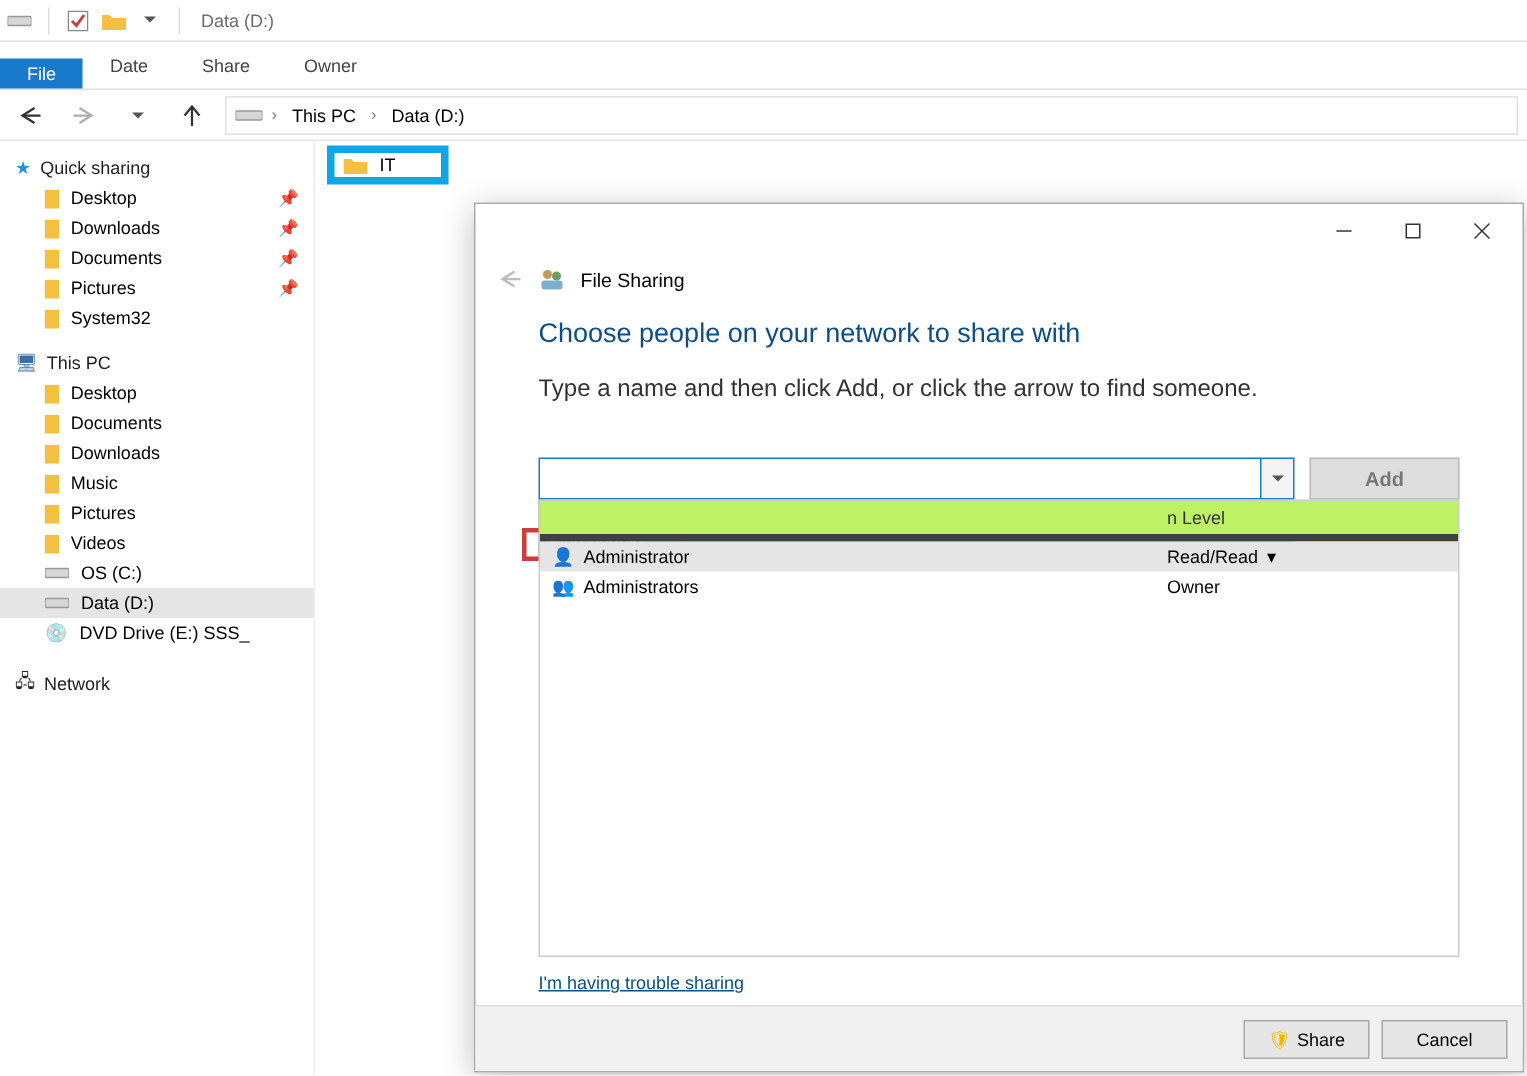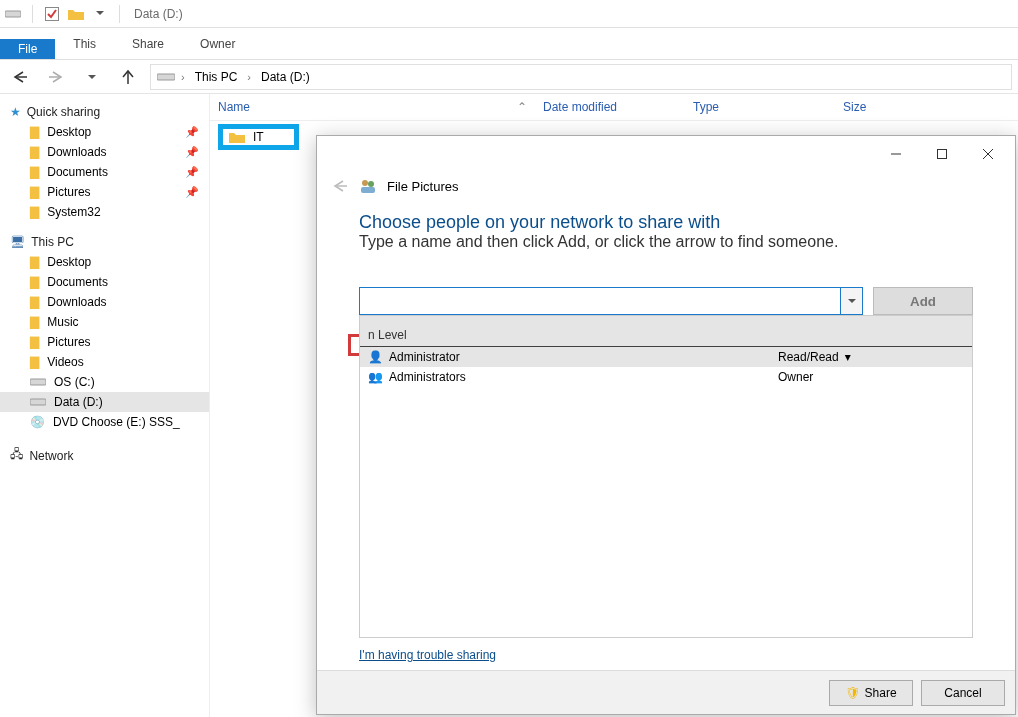--- a/index.html
+++ b/index.html
@@ -125,21 +125,21 @@
   height:36px;
   display:flex; align-items:center; justify-content:flex-end;
   padding:0 6px;
   gap:4px;
 }
 .dlg-title .win-btn { width:42px; height:28px; display:flex; align-items:center; justify-content:center; }
 .dlg-header {
   display:flex; align-items:center; gap:10px; padding:6px 14px;
 }
 .dlg-body { padding:12px 42px 8px 42px; flex:1; display:flex; flex-direction:column; }
-.dlg-heading { color:#0b4e8b; font-size:18px; font-weight:400; }
+.dlg-heading { color:#0b4e8b; font-size:18px; font-weight:400; margin-bottom:18px; }
 .dlg-sub { color:#333; font-size:16px; margin-bottom:36px; }
 .combo-row { display:flex; gap:10px; align-items:stretch; }
 .combo {
   flex:1; height:28px; border:1px solid #1979ca;
   position:relative; background:#fff;
 }
 .combo .drop-btn {
   position:absolute; right:0; top:0; bottom:0; width:22px;
   border-left:1px solid #1979ca;
   display:flex; align-items:center; justify-content:center;
@@ -151,21 +151,21 @@
 }
 .combo .popup .opt { padding:2px 6px; }
 .combo .popup .opt.selected { background:#1979ca; color:#fff; }
 .find-people-highlight { position:absolute; left:-12px; top:-0px; width:108px; height:22px; border:3px solid #d23b3b; pointer-events:none; }
 .add-btn {
   width:100px; height:28px; border:1px solid #bbb; background:#ddd; color:#777;font-weight:bold;
 }
 .share-table {
   margin-top:2px; border:1px solid #ccc; flex:1; position:relative;
 }
-.share-table .thead { display:flex; border-bottom:1px solid #404040; background:#e5e5e5;flex-direction:column; }
+.share-table .thead { display:flex; border-bottom:5px solid #404040; background:#bef264; }
 .share-table .th { padding:4px 8px; font-size:12px; color:#333; }
 .share-table .th-name{width:410px;}
 .share-table .th-perm{flex:1;}
 .share-table .trow { display:flex; align-items:center; }
 .share-table .trow.r1 { background:#e5e5e5; }
 .share-table .td-name{width:410px; padding:3px 8px; display:flex; gap:6px; align-items:center;}
 .share-table .td-perm{flex:1; padding:3px 8px; display:flex; gap:6px; align-items:center;}
 .trouble-link { color:#0b4e8b; text-decoration:underline; margin-top:10px; }
 .dlg-footer {
   height:44px; border-top:1px solid #ddd; background:#f1f1f1;
@@ -200,21 +200,21 @@
     <svg width="8" height="8">
         <path d="M0 1 h8 l-4 4 z" fill="#555"></path>
       </svg>
   </span>
   <span class="divider"></span>
   <span class="title-text">Data (D:)</span>
 </div>
 
 <div class="ribbon">
   <div class="tab file">File</div>
-  <div class="tab">This</div>
+  <div class="tab">Date</div>
   <div class="tab">Share</div>
   <div class="tab">Owner</div>
 </div>
 
 <div class="navbar">
   <span class="arrow-btn">
     <svg width="18" height="14">
         <path d="M12 2 L4 7 L12 12" stroke="#333" stroke-width="1.5" fill="none"></path>
         <line x1="4" y1="7" x2="16" y2="7" stroke="#333" stroke-width="1.5"></line>
       </svg>
@@ -323,42 +323,33 @@
       <div class="item selected">
           <span>
             <svg width="16" height="10">
               <rect x="0" y="2" width="16" height="6" rx="1" fill="#d6d6d6" stroke="#999"></rect>
             </svg>
           </span>
           <span>Data (D:)</span>
         </div>
       <div class="item">
           <span style="color:#5c9a3c">💿</span>
-          <span>DVD Choose (E:) SSS_</span>
+          <span>DVD Drive (E:) SSS_</span>
         </div>
     </div>
 
     <div class="group">
       <div class="header">
         <span>🖧</span>
         <span>Network</span>
       </div>
     </div>
   </div>
 
   <div class="content">
-    <div class="col-headers">
-      <div class="col col-name">
-          <span>Name</span>
-          <span style="margin-left:auto;color:#888">⌃</span>
-        </div>
-      <div class="col col-date">Date modified</div>
-      <div class="col col-type">Type</div>
-      <div class="col col-size">Size</div>
-    </div>
     <div class="file-row">
       <div class="cell-name">
         <span class="row-highlight">
           <span class="folder-icon">
               <svg width="16" height="12">
                 <path d="M0 2 h5 l2 2 h9 v8 h-16 z" fill="#f4c041"></path>
               </svg>
             </span>
           <span>IT</span>
         </span>
@@ -394,21 +385,21 @@
           <line x1="4" y1="7" x2="16" y2="7" stroke="#bbb" stroke-width="1.5"></line>
         </svg>
     </span>
     <span>
       <svg width="18" height="16">
           <circle cx="6" cy="5" r="3" fill="#c69a55"></circle>
           <circle cx="12" cy="6" r="3" fill="#6aa05f"></circle>
           <rect x="2" y="9" width="14" height="6" rx="2" fill="#7daed1"></rect>
         </svg>
     </span>
-    <span style="font-size:13px">File Pictures</span>
+    <span style="font-size:13px">File Sharing</span>
   </div>
 
   <div class="dlg-body">
     <div class="dlg-heading">Choose people on your network to share with</div>
     <div class="dlg-sub">Type a name and then click Add, or click the arrow to find someone.</div>
 
     <div class="combo-row">
       <div class="combo">
         <div class="drop-btn">
           <svg width="10" height="10">

